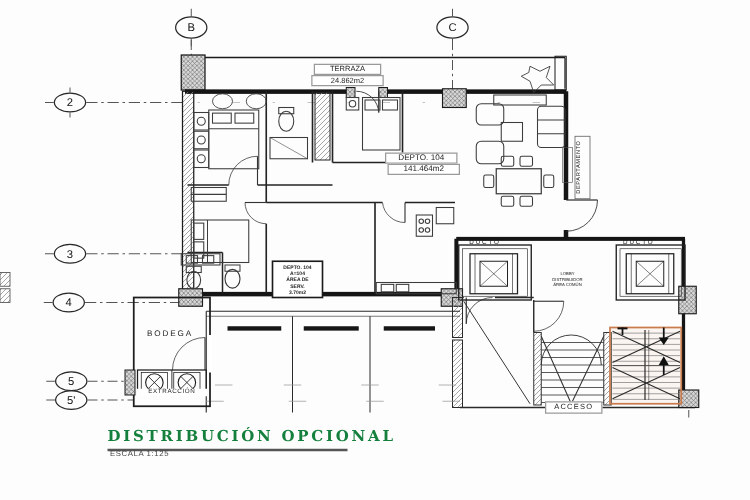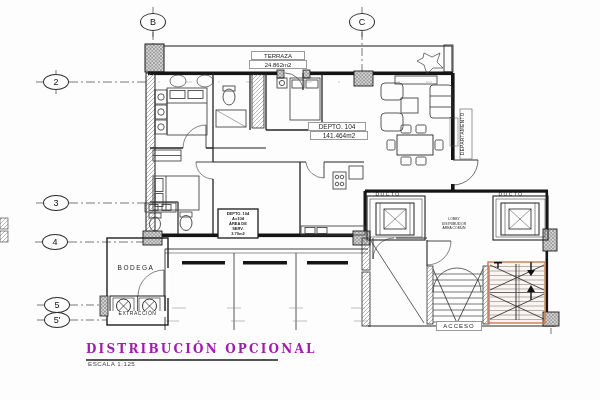--- a/index.html
+++ b/index.html
@@ -5,21 +5,21 @@
   html,body{margin:0;padding:0;background:#ffffff;}
   .canvas{position:relative;width:600px;height:400px;background:#fdfdfd;overflow:hidden;
           font-family:"Liberation Sans",sans-serif;}
   svg{position:absolute;left:0;top:0;}
   .lbl{position:absolute;color:#1c1c1c;text-align:center;white-space:nowrap;line-height:1.15;}
   .boxed{border:1px solid #9a9a9a;background:#ffffff;box-sizing:border-box;}
   .circle{position:absolute;border:1.2px solid #2a2a2a;border-radius:50%;text-align:center;
           color:#111;box-sizing:border-box;background:transparent;}
   .stack span{display:block;}
   .vert{writing-mode:vertical-rl;transform:rotate(180deg);}
-  .title{font-family:"DejaVu Serif",serif;font-weight:600;color:#a21caf;
+  .title{font-family:"DejaVu Serif",serif;font-weight:600;color:#15803d;
          border-bottom:2px solid #555;padding-bottom:2px;text-align:left;}
 </style>
 </head>
 <body>
 
 <div class="canvas">
 
 <svg width="600" height="400" viewBox="0 0 600 400">
   <defs>
     <pattern id="h1" width="4" height="4" patternUnits="userSpaceOnUse">

